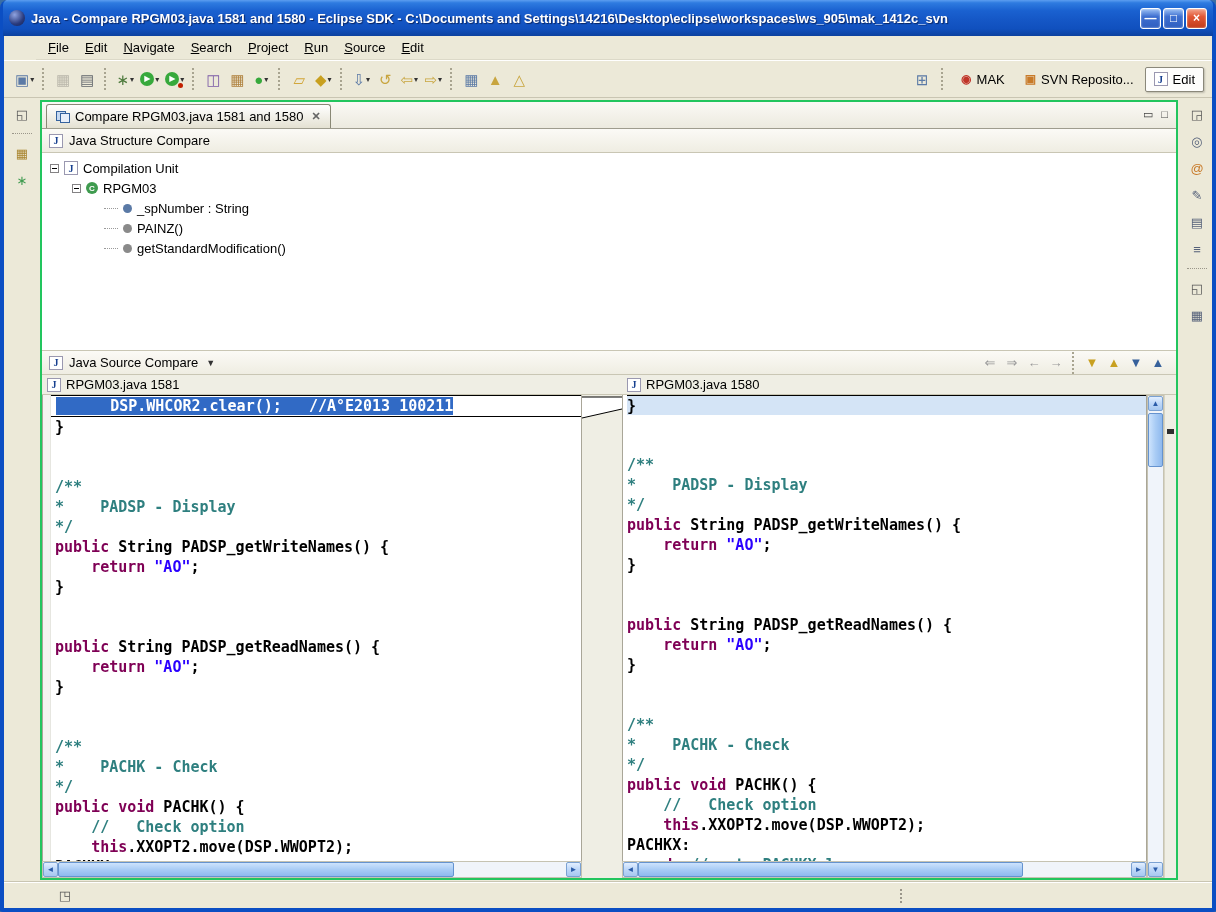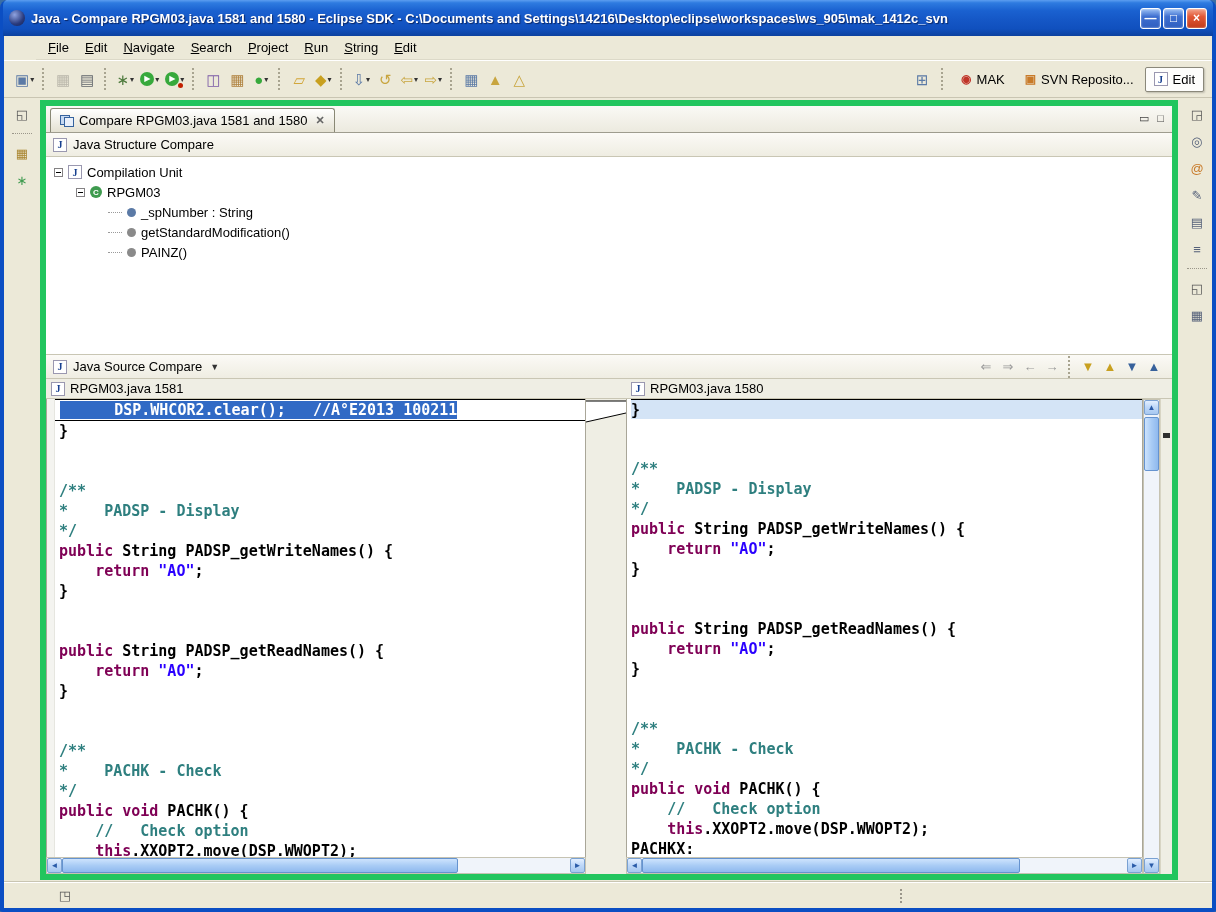--- a/index.html
+++ b/index.html
@@ -42,21 +42,21 @@
     font-weight:bold;font-size:10px;display:flex;align-items:center;justify-content:center;
     font-family:"Liberation Serif",serif;}
   
   .main{flex:1;display:flex;min-height:0;}
   .strip{display:flex;flex-direction:column;align-items:center;padding-top:6px;gap:7px;flex:none;}
   .leftstrip{width:36px;}
   .rightstrip{width:30px;}
   .strip-ico{width:22px;height:20px;display:flex;align-items:center;justify-content:center;
     font-size:13px;color:#555;}
   .strip-div{width:20px;border-top:1px dotted #9A968A;margin:2px 0;}
-  .editor-frame{flex:1;margin:2px 4px 2px 0;background:#F4F3EA;border:6px solid #22c55e;
+  .editor-frame{flex:1;margin:2px 4px 2px 0;background:#F4F3EA;border:2px solid #22c55e;
     display:flex;flex-direction:column;min-width:0;}
   
   .tabrow{height:27px;flex:none;display:flex;align-items:flex-end;padding-left:4px;position:relative;
     background:linear-gradient(180deg,#FAF9F5,#ECEADF);border-bottom:1px solid #9E9C8E;}
   .tab{display:flex;align-items:center;gap:5px;height:24px;padding:0 9px;
     background:linear-gradient(180deg,#FFFFFF,#E4E1D2);border:1px solid #898875;border-bottom:none;
     border-radius:3px 3px 0 0;}
   .cmpicon{width:14px;height:12px;position:relative;flex:none;}
   .cmpicon::before,.cmpicon::after{content:"";position:absolute;width:8px;height:8px;border:1px solid #35629E;}
   .cmpicon::before{left:0;top:0;background:#C6D9F2;}
@@ -141,21 +141,21 @@
       </span>
   </div>
 
   <div class="menubar">
       <div class="menu-item">File</div>
       <div class="menu-item">Edit</div>
       <div class="menu-item">Navigate</div>
       <div class="menu-item">Search</div>
       <div class="menu-item">Project</div>
       <div class="menu-item">Run</div>
-      <div class="menu-item">String</div>
+      <div class="menu-item">Source</div>
       <div class="menu-item">Edit</div>
     </div>
 
   <div class="toolbar">
     <span style="display:flex;align-items:center">
         <div class="tbico">
           <span class="g" style="color: rgb(91, 122, 166);">▣</span>
           <span class="dd">▾</span>
         </div>
         <div class="tbsep"></div>
@@ -291,26 +291,26 @@
             <span class="tlabel">RPGM03</span>
           </div>
           <div class="trow" style="padding-left: 62px;">
             <span class="dotc"></span>
             <span class="membericon" style="background: rgb(91, 122, 166);"></span>
             <span class="tlabel">_spNumber : String</span>
           </div>
           <div class="trow" style="padding-left: 62px;">
             <span class="dotc"></span>
             <span class="membericon" style="background: rgb(138, 138, 138);"></span>
-            <span class="tlabel">getStandardModification()</span>
+            <span class="tlabel">PAINZ()</span>
           </div>
           <div class="trow" style="padding-left: 62px;">
             <span class="dotc"></span>
             <span class="membericon" style="background: rgb(138, 138, 138);"></span>
-            <span class="tlabel">PAINZ()</span>
+            <span class="tlabel">getStandardModification()</span>
           </div>
         </div>
 
       <div class="sect-hdr">
         <span class="jicon">J</span>
         <span>Java Source Compare</span>
         <span class="src-dd">▼</span>
         <span class="src-tools">
             <div class="cmpico">
               <span class="g" style="color: rgb(154, 154, 154);">⇐</span>

